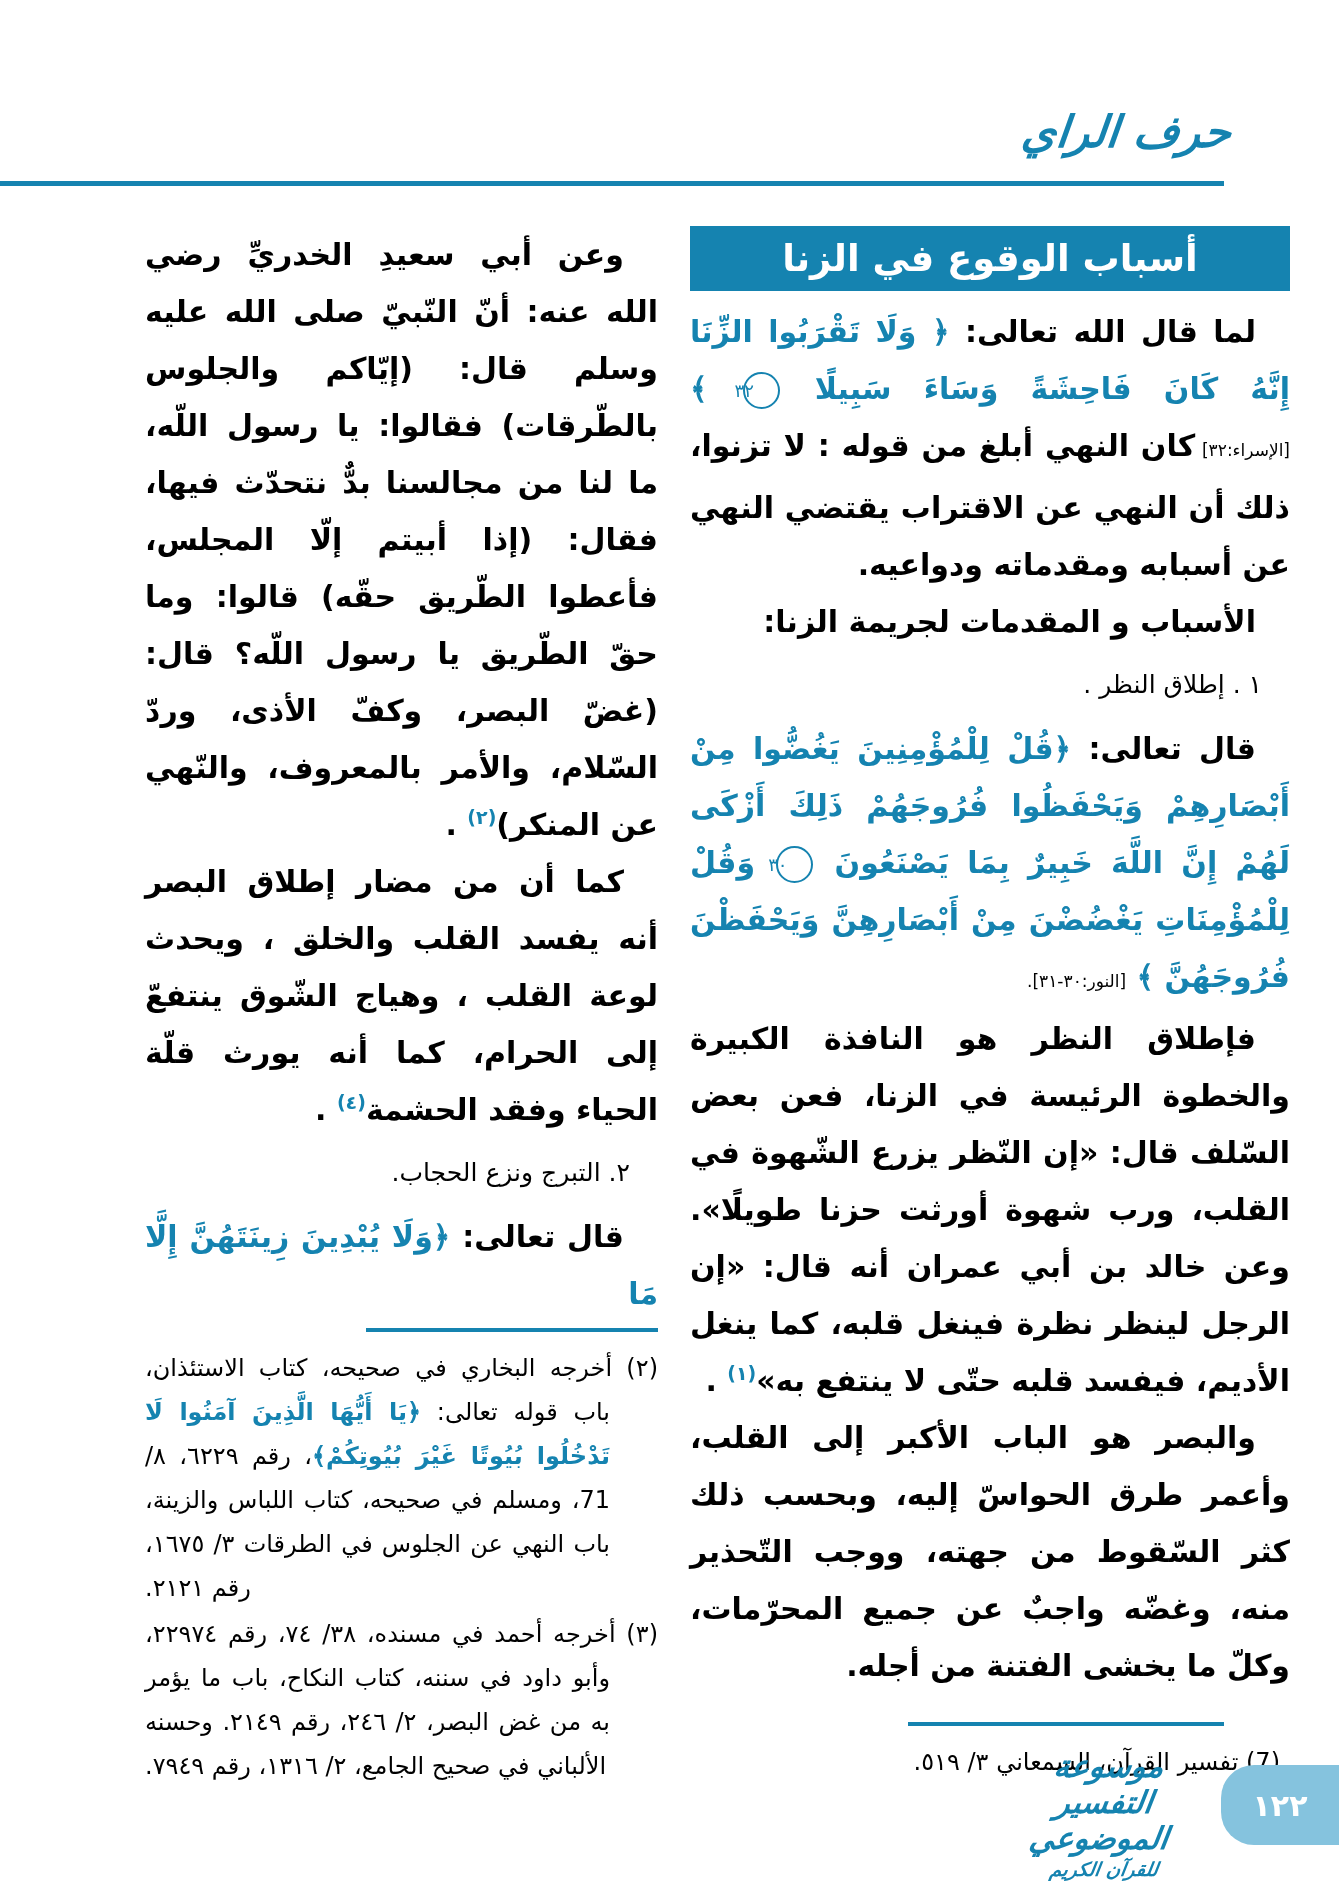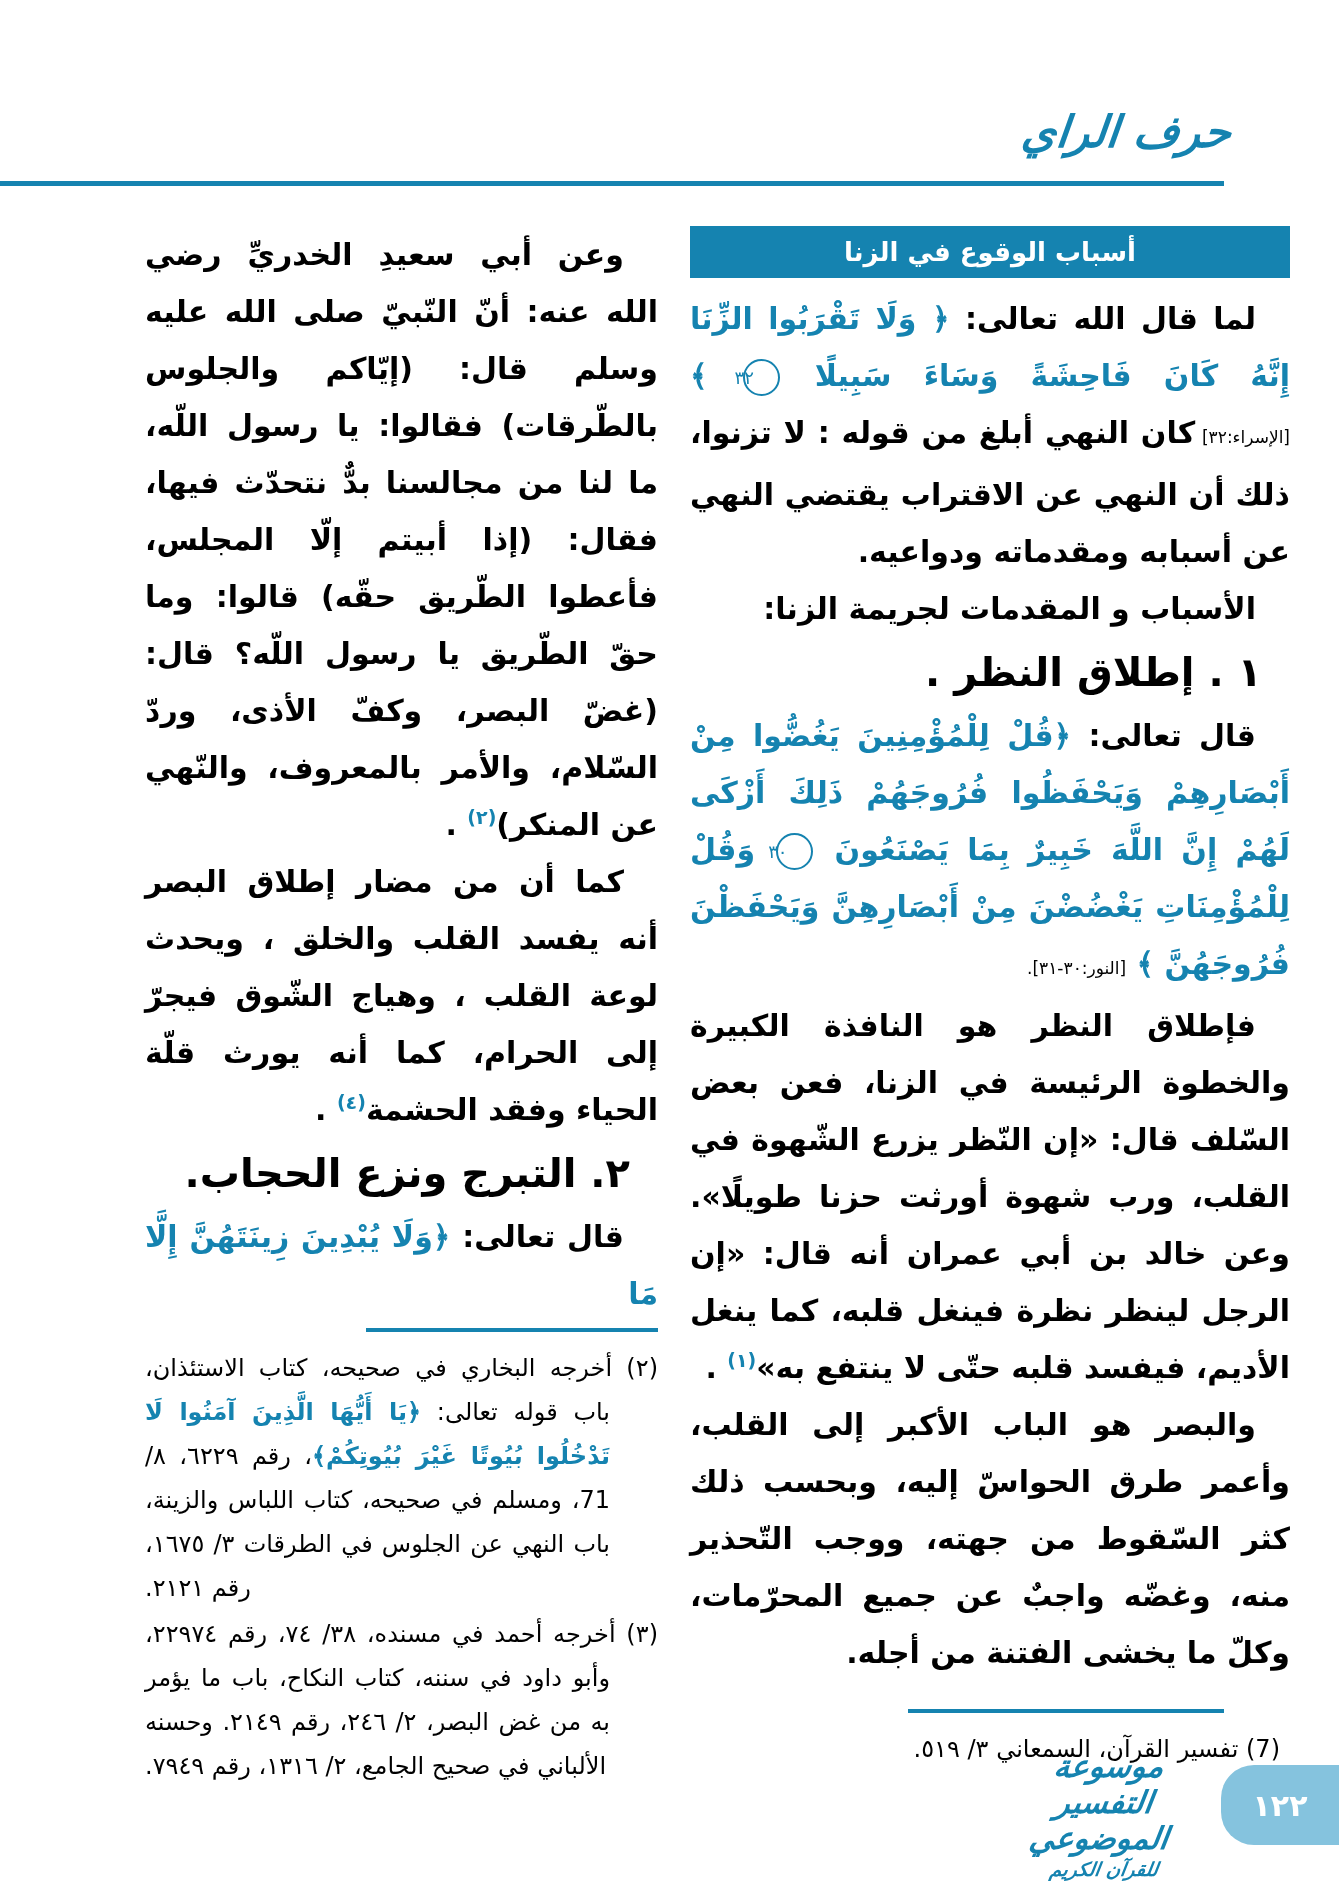--- a/index.html
+++ b/index.html
@@ -19,32 +19,32 @@
     background:var(--teal);
   }
   .columns {
     position:absolute; top:226px; right:49px; left:145px;
     display:flex; gap:32px; direction:rtl; align-items:flex-start;
   }
   .col-right { width:600px; flex:0 0 600px; }
   .col-left  { flex:1; }
   .title-box {
     background:var(--teal); color:#fff; text-align:center;
-    font-size:26px; font-weight:bold; padding:11px 4px; margin-bottom:12px;
+    font-size:37px; font-weight:bold; padding:11px 4px; margin-bottom:12px;
   }
   p.body {
     font-size:30px; font-weight:bold; line-height:57px;
     text-align:justify; margin:0;
   }
   p.indent { text-indent:34px; }
   .quran { color:var(--teal); font-weight:bold; }
   .ref { font-size:17px; font-weight:normal; white-space:nowrap; }
   .fn-mark { color:var(--teal); font-size:19px; font-weight:bold; vertical-align:super; line-height:0; }
   .num-heading {
-    font-size:40px; font-weight:bold; line-height:70px;
+    font-size:25px; font-weight:normal; line-height:70px;
     padding-right:28px; text-align:right;
   }
   .ayah-num {
     display:inline-flex; align-items:center; justify-content:center;
     width:37px; height:37px; border:2px solid var(--teal); border-radius:50%;
     color:var(--teal); font-size:18px; font-weight:normal; vertical-align:middle;
     margin:0 3px;
   }
   .fn-divider { height:4px; background:var(--teal); }
   .fn-divider.right-col { width:316px; margin:28px 66px 14px auto; }
@@ -95,21 +95,21 @@
 
     <div class="fn-divider right-col"></div>
     <p class="footnote single">(7) تفسير القرآن، السمعاني ٣/ ٥١٩.</p>
   </div>
 
   <div class="col-left">
 
     <p class="body indent"><span>وعن أبي سعيدِ الخدريِّ رضي الله عنه: أنّ النّبيّ صلى الله عليه وسلم قال: (إيّاكم والجلوس بالطّرقات) فقالوا: يا رسول اللّه، ما لنا من مجالسنا بدٌّ نتحدّث فيها، فقال: (إذا أبيتم إلّا المجلس، فأعطوا الطّريق حقّه) قالوا: وما حقّ الطّريق يا رسول اللّه؟ قال: (غضّ البصر، وكفّ الأذى، وردّ السّلام، والأمر بالمعروف، والنّهي عن المنكر)</span><span class="fn-mark">(٢)</span><span> .</span></p>
 
 
-    <p class="body indent"><span>كما أن من مضار إطلاق البصر أنه يفسد القلب والخلق ، ويحدث لوعة القلب ، وهياج الشّوق فيجرّ إلى الحرام، كما أنه يورث قلّة الحياء وفقد الحشمة</span><span class="fn-mark">(٤)</span><span> .</span></p>
+    <p class="body indent"><span>كما أن من مضار إطلاق البصر أنه يفسد القلب والخلق ، ويحدث لوعة القلب ، وهياج الشّوق ينتفعّ إلى الحرام، كما أنه يورث قلّة الحياء وفقد الحشمة</span><span class="fn-mark">(٤)</span><span> .</span></p>
 
     <div class="num-heading">٢. التبرج ونزع الحجاب.</div>
 
     <p class="body indent"><span>قال تعالى: </span><span class="quran">﴿وَلَا يُبْدِينَ زِينَتَهُنَّ إِلَّا مَا</span></p>
 
     <div class="fn-divider left-col"></div>
 
     <p class="footnote"><span>(٢) أخرجه البخاري في صحيحه، كتاب الاستئذان، باب قوله تعالى: </span><span class="quran">﴿يَا أَيُّهَا الَّذِينَ آمَنُوا لَا تَدْخُلُوا بُيُوتًا غَيْرَ بُيُوتِكُمْ﴾</span><span>، رقم ٦٢٢٩، ٨/ 71، ومسلم في صحيحه، كتاب اللباس والزينة، باب النهي عن الجلوس في الطرقات ٣/ ١٦٧٥، رقم ٢١٢١.</span></p>
 
     <p class="footnote">(٣) أخرجه أحمد في مسنده، ٣٨/ ٧٤، رقم ٢٢٩٧٤، وأبو داود في سننه، كتاب النكاح، باب ما يؤمر به من غض البصر، ٢/ ٢٤٦، رقم ٢١٤٩. وحسنه الألباني في صحيح الجامع، ٢/ ١٣١٦، رقم ٧٩٤٩.</p>

